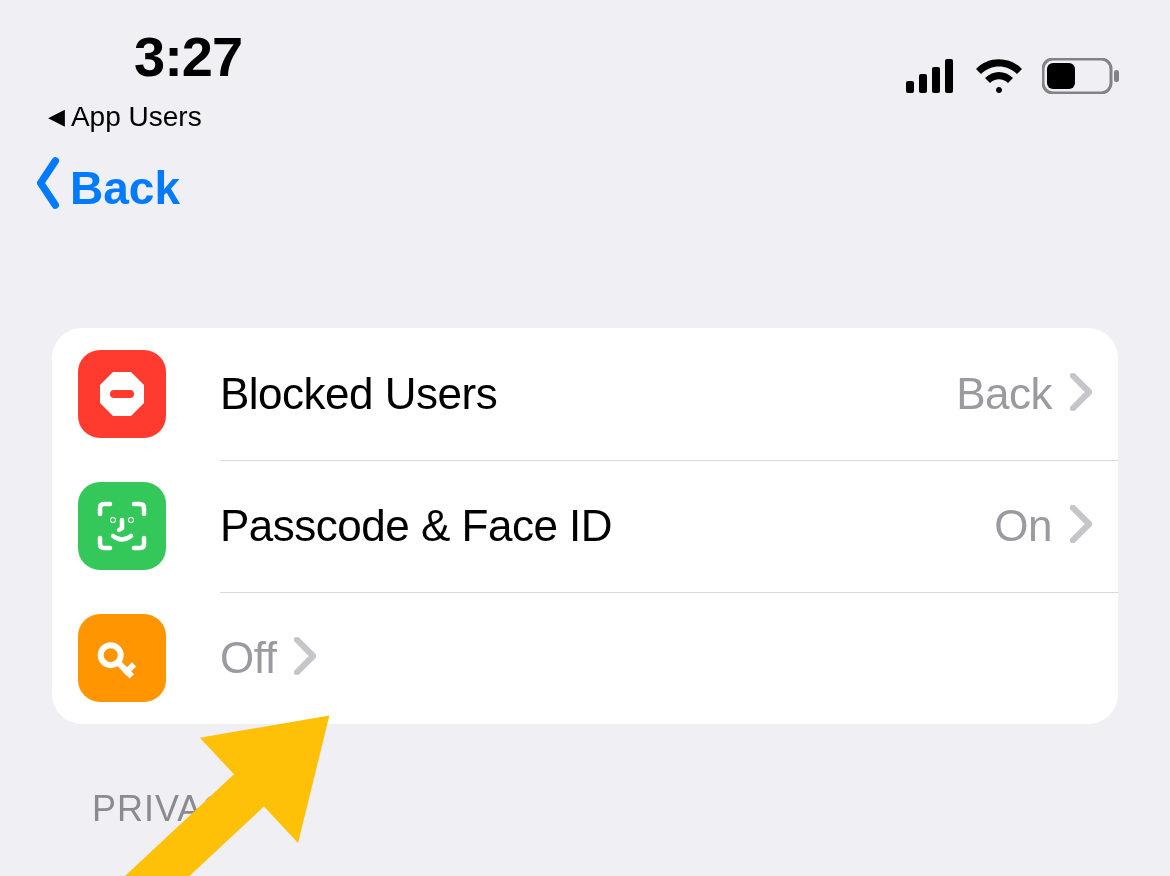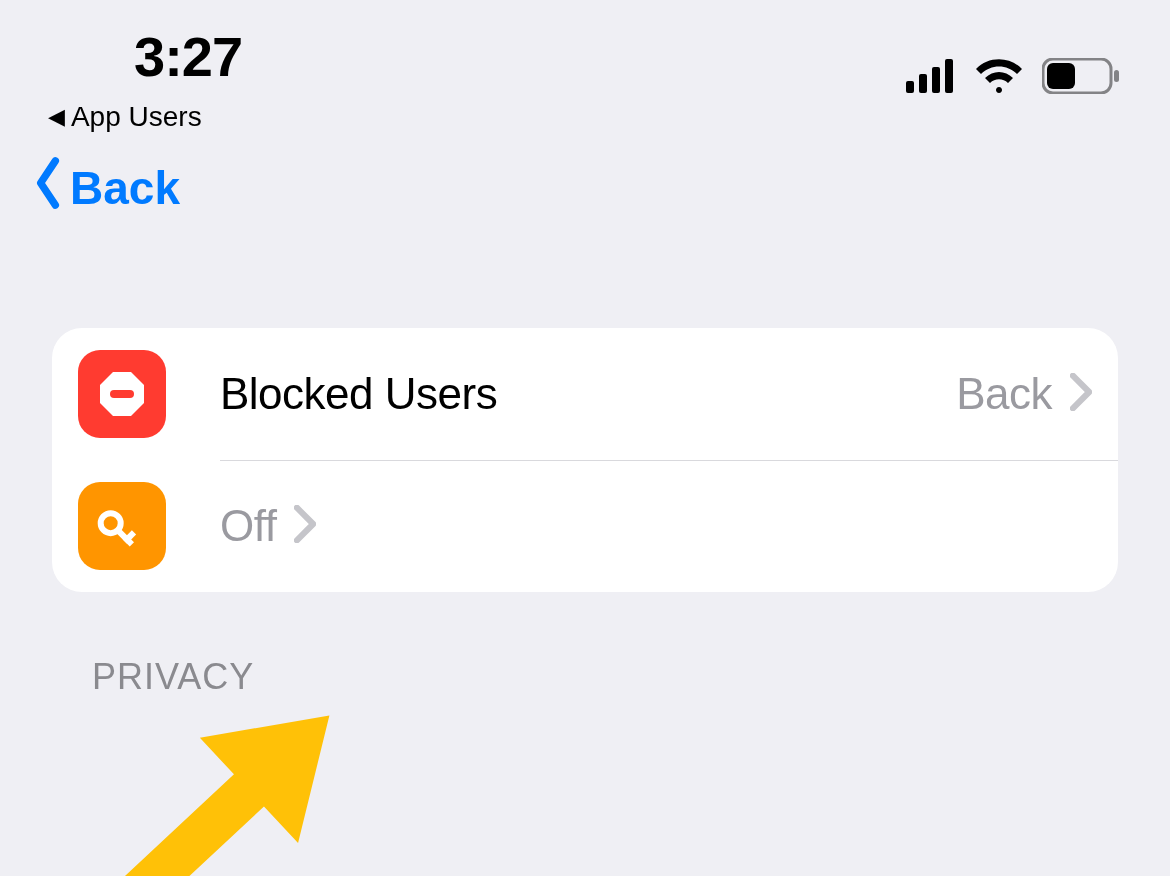--- a/index.html
+++ b/index.html
@@ -208,20 +208,41 @@
     </div>
     <div class="row-label">Blocked Users</div>
     <div class="row-value">Back</div>
     <div class="chevron-cell">
       <svg width="22" height="38" viewBox="0 0 16 28">
           <polyline points="2,2 14,14 2,26" fill="none" stroke="#c5c5ca" stroke-width="4.5" stroke-linecap="round" stroke-linejoin="round"></polyline>
         </svg>
     </div>
   </div>
 
+  <div class="row">
+    <div class="row-icon icon-green">
+      <svg width="56" height="56" viewBox="0 0 56 56" fill="none" stroke="#fff" stroke-width="4.5" stroke-linecap="round">
+        <path d="M6 16 V10 Q6 6 10 6 H16"></path>
+        <path d="M40 6 H46 Q50 6 50 10 V16"></path>
+        <path d="M50 40 V46 Q50 50 46 50 H40"></path>
+        <path d="M16 50 H10 Q6 50 6 46 V40"></path>
+        <circle cx="19" cy="22" r="0.5" stroke-width="5"></circle>
+        <circle cx="37" cy="22" r="0.5" stroke-width="5"></circle>
+        <path d="M28 22 V30 L25 32"></path>
+        <path d="M19 38 Q28 45 37 38"></path>
+      </svg>
+    </div>
+    <div class="row-label">Passcode &amp; Face ID</div>
+    <div class="row-value">On</div>
+    <div class="chevron-cell">
+      <svg width="22" height="38" viewBox="0 0 16 28">
+          <polyline points="2,2 14,14 2,26" fill="none" stroke="#c5c5ca" stroke-width="4.5" stroke-linecap="round" stroke-linejoin="round"></polyline>
+        </svg>
+    </div>
+  </div>
 
   <div class="row">
     <div class="row-icon icon-orange">
       <svg width="56" height="56" viewBox="0 0 56 56">
         <g transform="rotate(-45 28 28)">
           <circle cx="22" cy="18" r="10" fill="none" stroke="#fff" stroke-width="6"></circle>
           <rect x="19" y="26" width="6" height="22" fill="#fff"></rect>
           <rect x="19" y="38" width="13" height="6" fill="#fff"></rect>
         </g>
       </svg>

